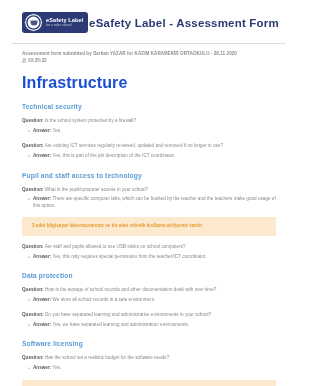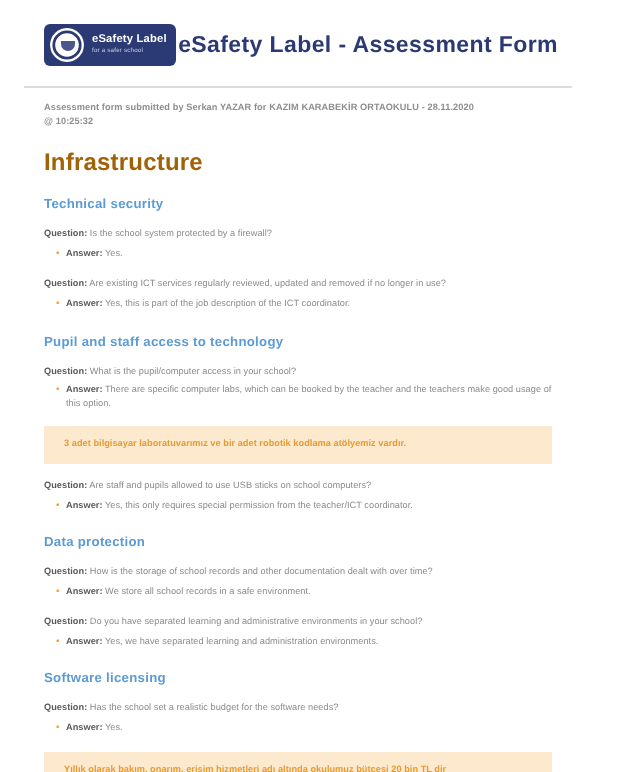--- a/index.html
+++ b/index.html
@@ -103,22 +103,22 @@
     line-height: 1.55;
     letter-spacing: 0.05px;
   }
 
   
   .content {
     padding: 0 22px;
     box-sizing: border-box;
   }
   .h1 {
-    color: #a16207;
-    font-size: 12px;
+    color: #1d4ed8;
+    font-size: 16px;
     font-weight: bold;
     margin: 10px 0 0 0;
     letter-spacing: 0.1px;
   }
   .h2 {
     color: #5b9bd5;
     font-size: 6.6px;
     font-weight: bold;
     margin: 11px 0 0 0;
     letter-spacing: 0.15px;

